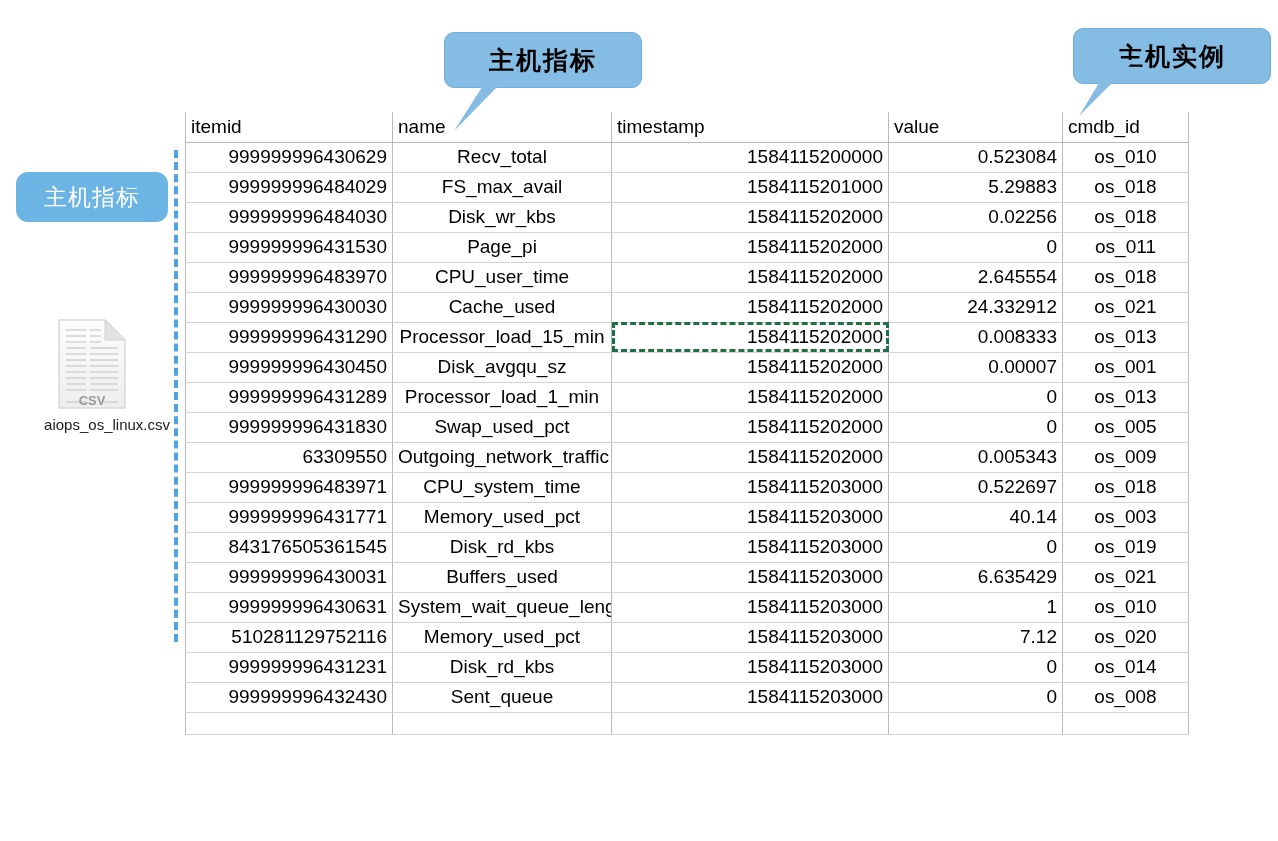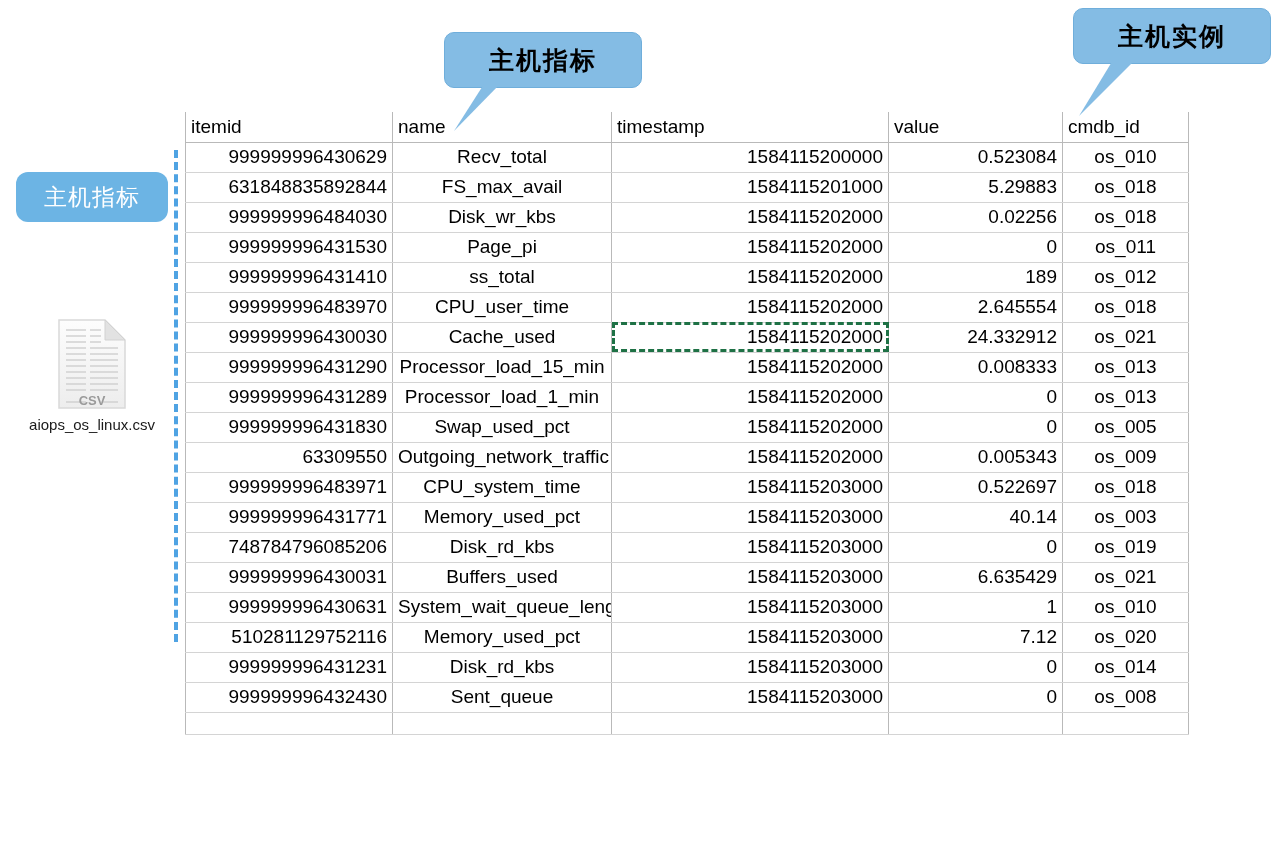--- a/index.html
+++ b/index.html
@@ -56,20 +56,21 @@
     height: 92px;
     margin: 0 auto;
     position: relative;
     display: block;
   }
   #csv-caption {
     margin-top: 6px;
     font-size: 15px;
     color: #1a1a1a;
     white-space: nowrap;
+    text-align: right;
   }
 
   
   .callout {
     position: absolute;
   }
   .callout-body {
     background: #84BCE4;
     border: 1px solid #6FAEDB;
     border-radius: 10px;
@@ -84,21 +85,21 @@
   .callout-tail {
     position: absolute;
     display: block;
   }
 
   #callout-metric { left: 444px; top: 32px; }
   #callout-metric .callout-body { width: 196px; height: 54px; }
   #callout-metric .callout-tail { left: 10px; top: 52px; }
 
   #callout-instance { left: 1073px; top: 8px; }
-  #callout-instance .callout-body { width: 196px; height: 54px; }
+  #callout-instance .callout-body { width: 196px; height: 54px; margin-top: 20px; }
   #callout-instance .callout-tail { left: 6px; top: 52px; }
 
   
   #sheet {
     position: absolute;
     left: 185px;
     top: 112px;
     width: 1003px;
   }
   table.grid {
@@ -231,48 +232,41 @@
     </thead>
     <tbody id="grid-body">
         <tr>
           <td class="num">999999996430629</td>
           <td class="text">Recv_total</td>
           <td class="num">1584115200000</td>
           <td class="num">0.523084</td>
           <td class="text">os_010</td>
         </tr>
         <tr>
-          <td class="num">631848835892844</td>
+          <td class="num">999999996484029</td>
           <td class="text">FS_max_avail</td>
           <td class="num">1584115201000</td>
           <td class="num">5.29883</td>
           <td class="text">os_018</td>
         </tr>
         <tr>
           <td class="num">999999996484030</td>
           <td class="text">Disk_wr_kbs</td>
           <td class="num">1584115202000</td>
           <td class="num">0.02256</td>
           <td class="text">os_018</td>
         </tr>
         <tr>
           <td class="num">999999996431530</td>
           <td class="text">Page_pi</td>
           <td class="num">1584115202000</td>
           <td class="num">0</td>
           <td class="text">os_011</td>
         </tr>
         <tr>
-          <td class="num">999999996431410</td>
-          <td class="text">ss_total</td>
-          <td class="num">1584115202000</td>
-          <td class="num">189</td>
-          <td class="text">os_012</td>
-        </tr>
-        <tr>
           <td class="num">999999996483970</td>
           <td class="text">CPU_user_time</td>
           <td class="num">1584115202000</td>
           <td class="num">2.645554</td>
           <td class="text">os_018</td>
         </tr>
         <tr>
           <td class="num">999999996430030</td>
           <td class="text">Cache_used</td>
           <td class="num">1584115202000</td>
@@ -280,20 +274,27 @@
           <td class="text">os_021</td>
         </tr>
         <tr>
           <td class="num">999999996431290</td>
           <td class="text">Processor_load_15_min</td>
           <td class="num">1584115202000</td>
           <td class="num">0.008333</td>
           <td class="text">os_013</td>
         </tr>
         <tr>
+          <td class="num">999999996430450</td>
+          <td class="text">Disk_avgqu_sz</td>
+          <td class="num">1584115202000</td>
+          <td class="num">0.00007</td>
+          <td class="text">os_001</td>
+        </tr>
+        <tr>
           <td class="num">999999996431289</td>
           <td class="text">Processor_load_1_min</td>
           <td class="num">1584115202000</td>
           <td class="num">0</td>
           <td class="text">os_013</td>
         </tr>
         <tr>
           <td class="num">999999996431830</td>
           <td class="text">Swap_used_pct</td>
           <td class="num">1584115202000</td>
@@ -315,21 +316,21 @@
           <td class="text">os_018</td>
         </tr>
         <tr>
           <td class="num">999999996431771</td>
           <td class="text">Memory_used_pct</td>
           <td class="num">1584115203000</td>
           <td class="num">40.14</td>
           <td class="text">os_003</td>
         </tr>
         <tr>
-          <td class="num">748784796085206</td>
+          <td class="num">843176505361545</td>
           <td class="text">Disk_rd_kbs</td>
           <td class="num">1584115203000</td>
           <td class="num">0</td>
           <td class="text">os_019</td>
         </tr>
         <tr>
           <td class="num">999999996430031</td>
           <td class="text">Buffers_used</td>
           <td class="num">1584115203000</td>
           <td class="num">6.635429</td>

